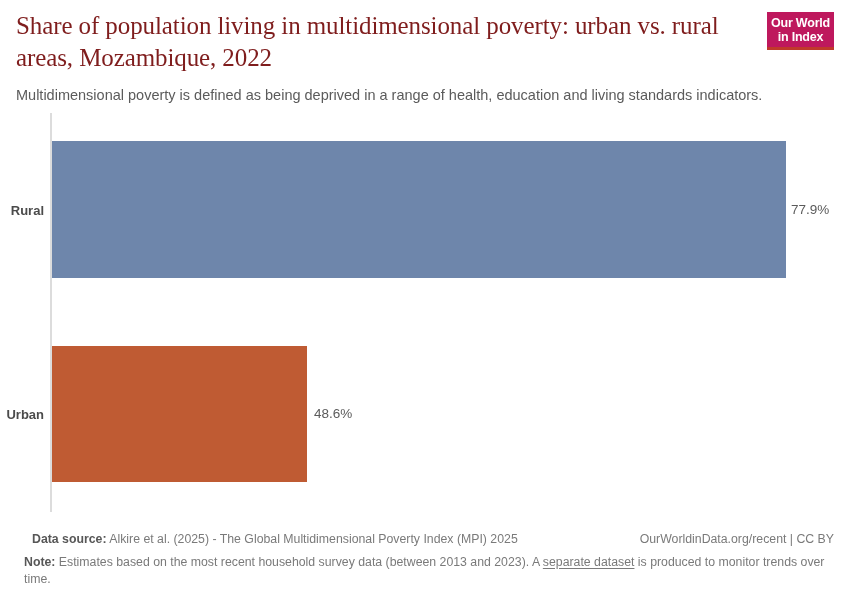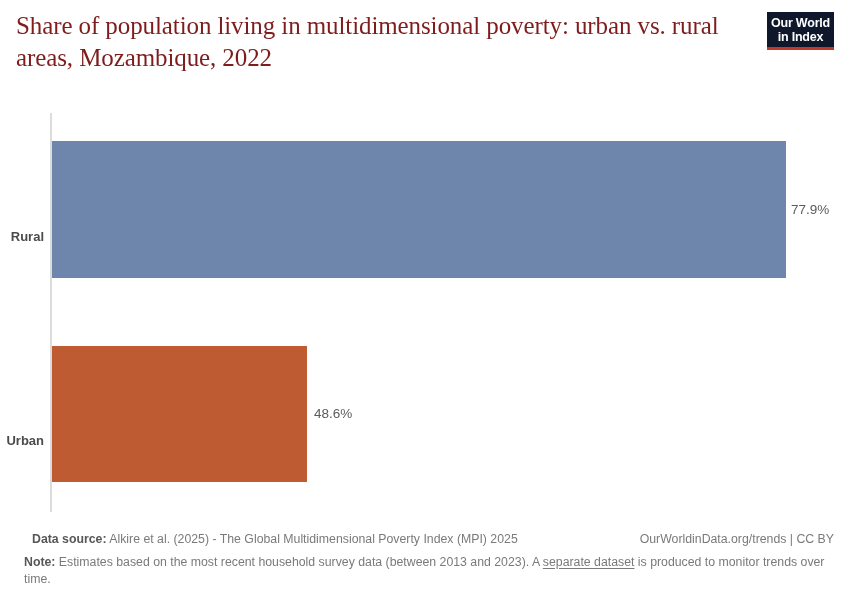--- a/index.html
+++ b/index.html
@@ -116,21 +116,20 @@
 
   .bar-label {
     position: absolute;
     right: 850px;
     text-align: right;
     font-family: "Liberation Sans", sans-serif;
     font-size: 13px;
     font-weight: 700;
     color: #4b4b4b;
     white-space: nowrap;
-    margin-top: 26px;
   }
 
   .label-rural {
     left: 0;
     width: 44px;
     top: 203px;
   }
 
   .label-urban {
     left: 0;
@@ -201,23 +200,24 @@
   }
 </style>
 </head>
 <body>
 
 <div id="chart-root">
 
   <div class="header">
     <div class="title-block">
       <div class="chart-title">Share of population living in multidimensional poverty: urban vs. rural areas, Mozambique, 2022</div>
+      <div class="chart-subtitle">Multidimensional poverty is defined as being deprived in a range of health, education and living standards indicators.</div>
     </div>
 
-    <div class="owid-logo" style="background: #0f172a;">
+    <div class="owid-logo" style="background: #be185d;">
       <span class="logo-line">Our World</span>
       <span class="logo-line">in Index</span>
       <span class="logo-rule" style="background: rgb(192, 57, 43);"></span>
     </div>
   </div>
 
   <div class="plot">
 
     <div class="axis-line" style="background: rgb(220, 220, 220);"></div>
 
@@ -227,18 +227,18 @@
 
     <div class="bar bar-urban" id="bar-urban" title="Urban: 27.1%" style="width: 255.417px; background: rgb(191, 91, 51);"></div>
     <div class="bar-label label-urban">Urban</div>
     <div class="value-label value-urban">48.6%</div>
 
   </div>
 
   <div class="footer">
     <div class="footer-row-1">
       <span class="footer-source"><span class="footer-strong">Data source:</span><span> Alkire et al. (2025) - The Global Multidimensional Poverty Index (MPI) 2025</span></span>
-      <span class="footer-license">OurWorldinData.org/trends | CC BY</span>
+      <span class="footer-license">OurWorldinData.org/recent | CC BY</span>
     </div>
     <div class="footer-note"><span class="footer-strong">Note:</span><span> Estimates based on the most recent household survey data (between 2013 and 2023). A </span><span class="footer-link">separate dataset</span><span> is produced to monitor trends over time.</span></div>
   </div>
 
 </div>
 
 </body></html>

